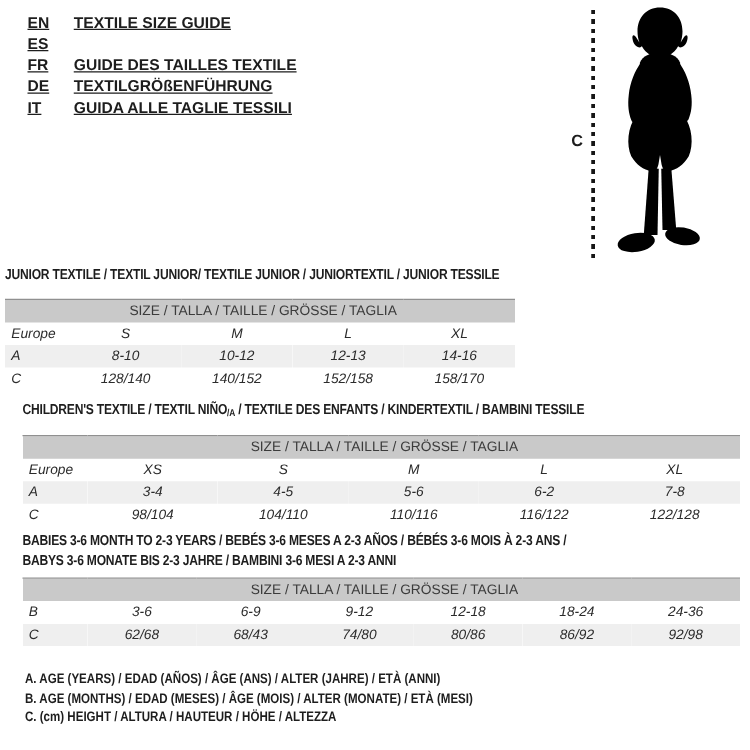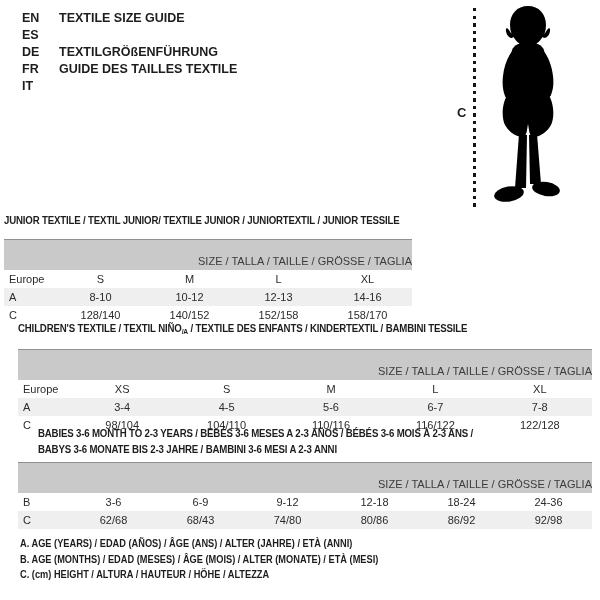--- a/index.html
+++ b/index.html
@@ -3,51 +3,51 @@
 <meta charset="utf-8">
 <style>
   html,body{margin:0;padding:0;}
   body{
     width:600px;height:600px;background:#fff;position:relative;
     font-family:"Liberation Sans", sans-serif;color:#1d1d1d;overflow:hidden;
   }
   .page{position:absolute;inset:0;}
 
   
-  .lang-block{position:absolute;left:22px;top:10px;}
+  .lang-block{position:absolute;left:22px;top:10px;text-decoration:underline;}
   .lang-row{display:flex;font-weight:700;font-size:12.5px;line-height:17px;white-space:nowrap;}
   .lang-code{width:37px;flex:0 0 37px;}
 
   
   .height-line{
     position:absolute;left:473px;top:8px;width:3px;height:200px;
     background:repeating-linear-gradient(to bottom,#161616 0 3.5px,transparent 3.5px 7.5px);
   }
   .height-label{position:absolute;left:457px;top:105px;font-weight:700;font-size:13px;}
   .silhouette{position:absolute;left:478px;top:4px;}
 
   
   .tbl{position:absolute;}
   .tbl-title{
     font-weight:700;font-size:11.5px;line-height:16px;letter-spacing:-0.2px;
     white-space:nowrap;transform:scaleX(0.84);transform-origin:0 0;color:var(--text,#1d1d1d);
   }
   .tbl-title .sub{font-size:8px;vertical-align:-2px;}
   .t1 .tbl-title{margin-bottom:11px;}
   .t2 .tbl-title{margin-bottom:9px;}
-  .t3 .titles{margin-bottom:5px;margin-left:20px;}
+  .t3 .titles{margin-bottom:5px;}
   table{border-collapse:collapse;width:100%;table-layout:fixed;}
   th.size-bar{
     background:var(--header-bar,#c9c9c9);border-top:1px solid var(--header-bar-border,#909090);
-    text-align:right;font-weight:400;font-size:11px;color:#3b3b3b;
-    height:18px;line-height:18px;padding:12px 0 0 5px;white-space:nowrap;overflow:hidden;
+    text-align:center;font-weight:400;font-size:11px;color:#3b3b3b;
+    height:18px;line-height:18px;padding:0 0 0 5px;white-space:nowrap;overflow:hidden;
   }
   td{
     font-size:11px;color:#2b2b2b;text-align:center;height:18px;line-height:18px;
-    padding:0;white-space:nowrap;overflow:hidden;
+    padding:0;white-space:nowrap;overflow:hidden;font-style:italic;
   }
   td.rl{text-align:left;padding-left:5px;}
   tr.alt td{background:var(--alt-row,#efefef);}
 
   
   .footnotes{position:absolute;left:20px;top:536px;transform:scaleX(0.84);transform-origin:0 0;}
   .fn{font-weight:700;font-size:11px;line-height:15.5px;white-space:nowrap;color:var(--text,#1d1d1d);}
 </style>
 </head>
 <body>
@@ -56,29 +56,30 @@
 
   <div class="lang-block">
     <div class="lang-row">
       <span class="lang-code">EN</span>
       <span>TEXTILE SIZE GUIDE</span>
     </div>
     <div class="lang-row">
       <span class="lang-code">ES</span>
     </div>
     <div class="lang-row">
+      <span class="lang-code">FR</span>
+      <span>GUIDE DES TAILLES TEXTILE</span>
+    </div>
+    <div class="lang-row">
       <span class="lang-code">DE</span>
       <span>TEXTILGRÖßENFÜHRUNG</span>
     </div>
     <div class="lang-row">
-      <span class="lang-code">FR</span>
-      <span>GUIDE DES TAILLES TEXTILE</span>
-    </div>
-    <div class="lang-row">
       <span class="lang-code">IT</span>
+      <span>GUIDA ALLE TAGLIE TESSILI</span>
     </div>
   </div>
 
   <span class="height-label">C</span>
   <div class="height-line"></div>
   <svg class="silhouette" viewBox="0 0 100 206" width="100" height="206" aria-hidden="true">
     <g fill="#000">
       <path d="M50,2 C61,2 68,10 68,21 C68,24 67.5,27 66.5,30 L69,26 C71,23 72.5,24 72,27 C71.5,31 69,34 66,34 L64.5,33 C61,39 56,42 50,42 C44,42 39,39 35.5,33 L34,34 C31,34 28.5,31 28,27 C27.5,24 29,23 31,26 L33.5,30 C32.5,27 32,24 32,21 C32,10 39,2 50,2 Z"></path>
       <path d="M50,38 C58,38 64,41 66,46 L68,60 L67,96 L33,96 L32,60 L34,46 C36,41 42,38 50,38 Z"></path>
       <path d="M35,46 C30,52 26,62 25,72 C24,80 25,87 27,92 C28,95 32,95 33,91 C34,84 34,74 35,66 Z"></path>
@@ -155,21 +156,21 @@
           <td>S</td>
           <td>M</td>
           <td>L</td>
           <td>XL</td>
         </tr>
         <tr class="alt">
           <td class="rl">A</td>
           <td>3-4</td>
           <td>4-5</td>
           <td>5-6</td>
-          <td>6-7</td>
+          <td>6-2</td>
           <td>7-8</td>
         </tr>
         <tr>
           <td class="rl">C</td>
           <td>98/104</td>
           <td>104/110</td>
           <td>110/116</td>
           <td>116/122</td>
           <td>122/128</td>
         </tr>

